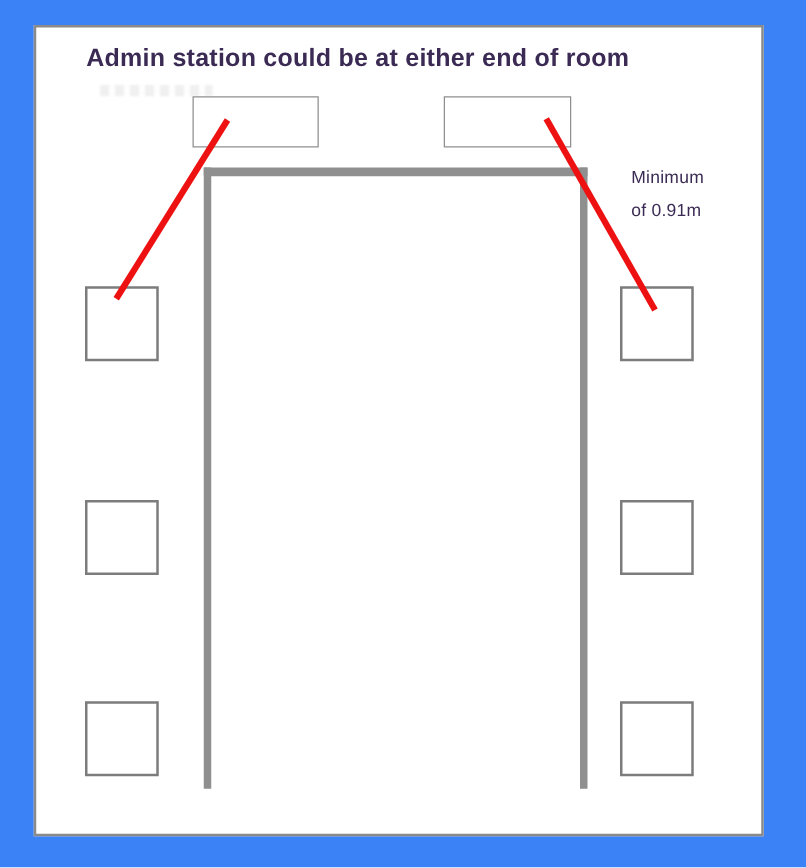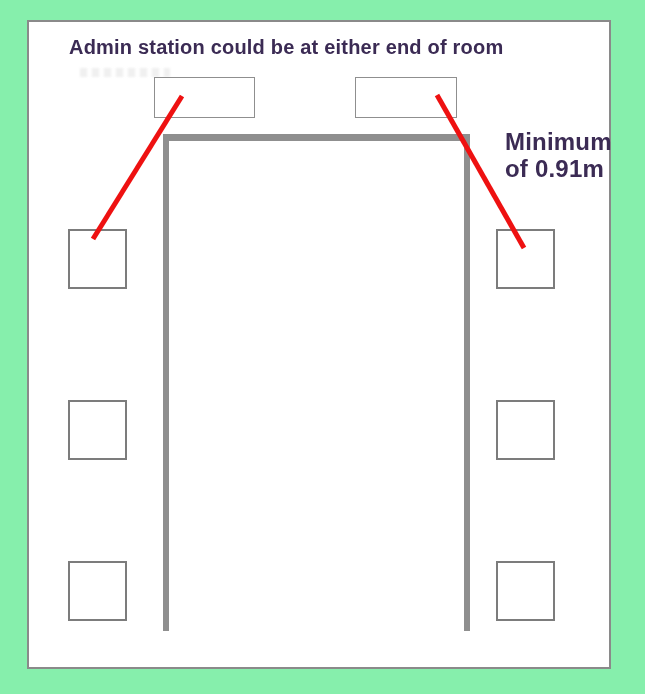--- a/index.html
+++ b/index.html
@@ -5,21 +5,21 @@
   html, body {
     margin: 0;
     padding: 0;
     background: #ffffff;
     font-family: "Liberation Sans", sans-serif;
   }
   .canvas {
     position: relative;
     width: 645px;
     height: 694px;
-    background: #86efac;
+    background: #3b82f6;
     overflow: hidden;
   }
   
   .outer-room {
     position: absolute;
     left: 27px;
     top: 20px;
     width: 584px;
     height: 649px;
     border: 2px solid #8a8a8a;
@@ -99,22 +99,22 @@
     top: 0;
     width: 645px;
     height: 694px;
     pointer-events: none;
   }
   
   .min-label {
     position: absolute;
     left: 505px;
     top: 128px;
-    font-size: 24px;
-    font-weight: 700;
+    font-size: 14px;
+    font-weight: 400;
     letter-spacing: 0.2px;
     color: #3b2b54;
     line-height: 27px;
     white-space: nowrap;
   }
 </style>
 </head>
 <body>
 
 <div class="canvas">

